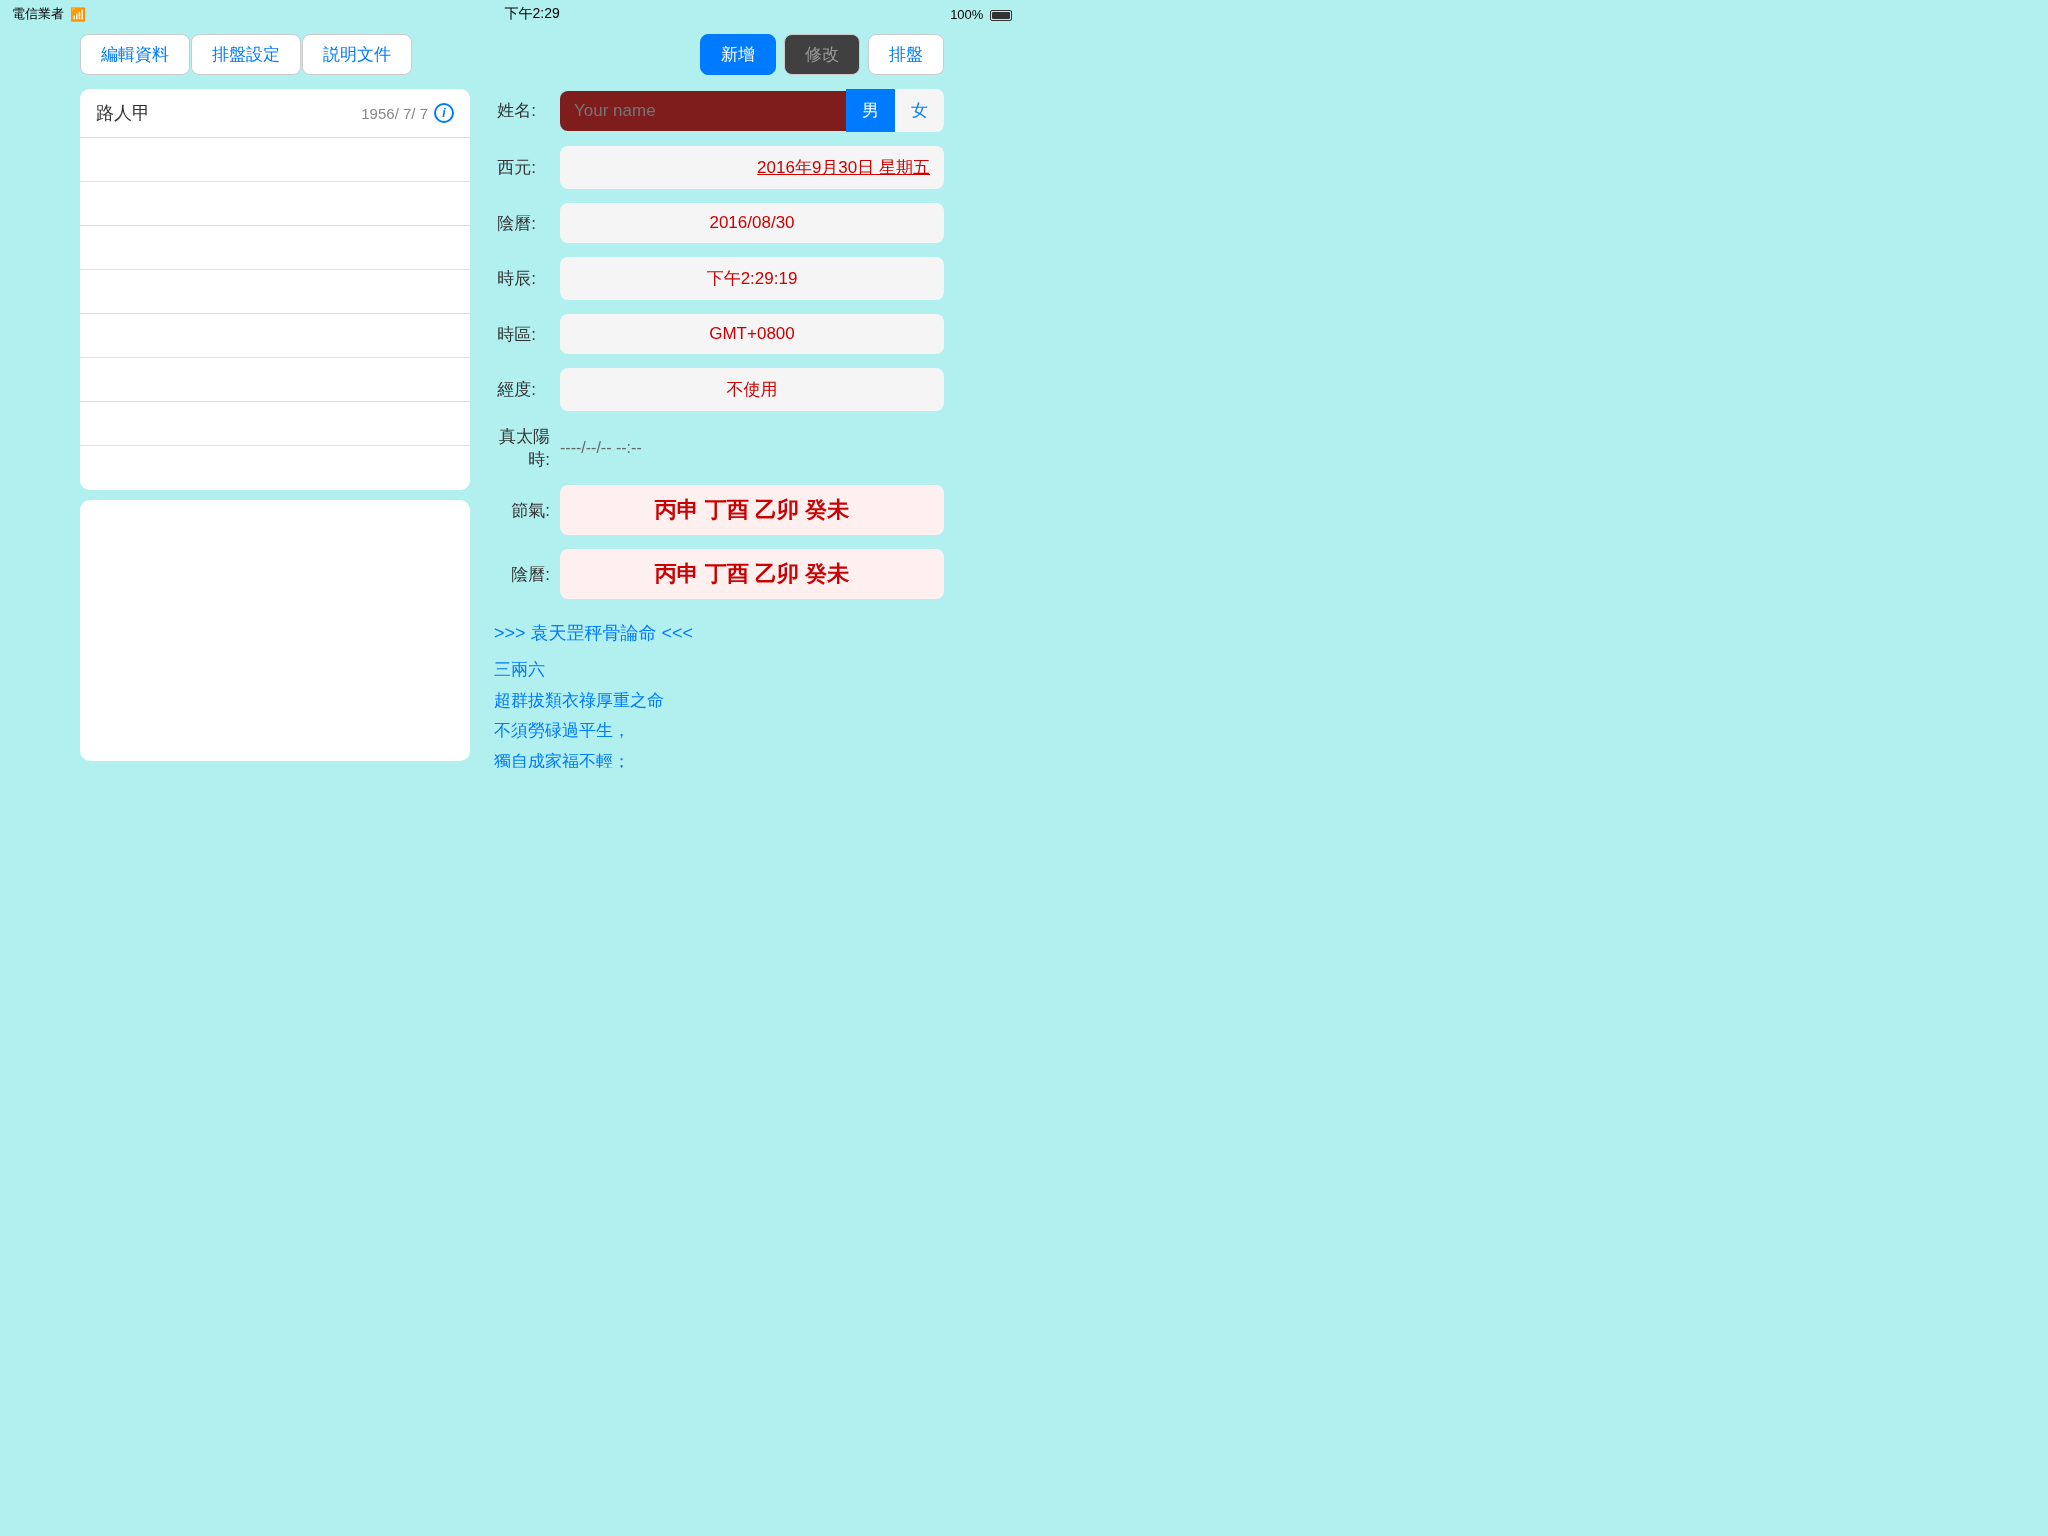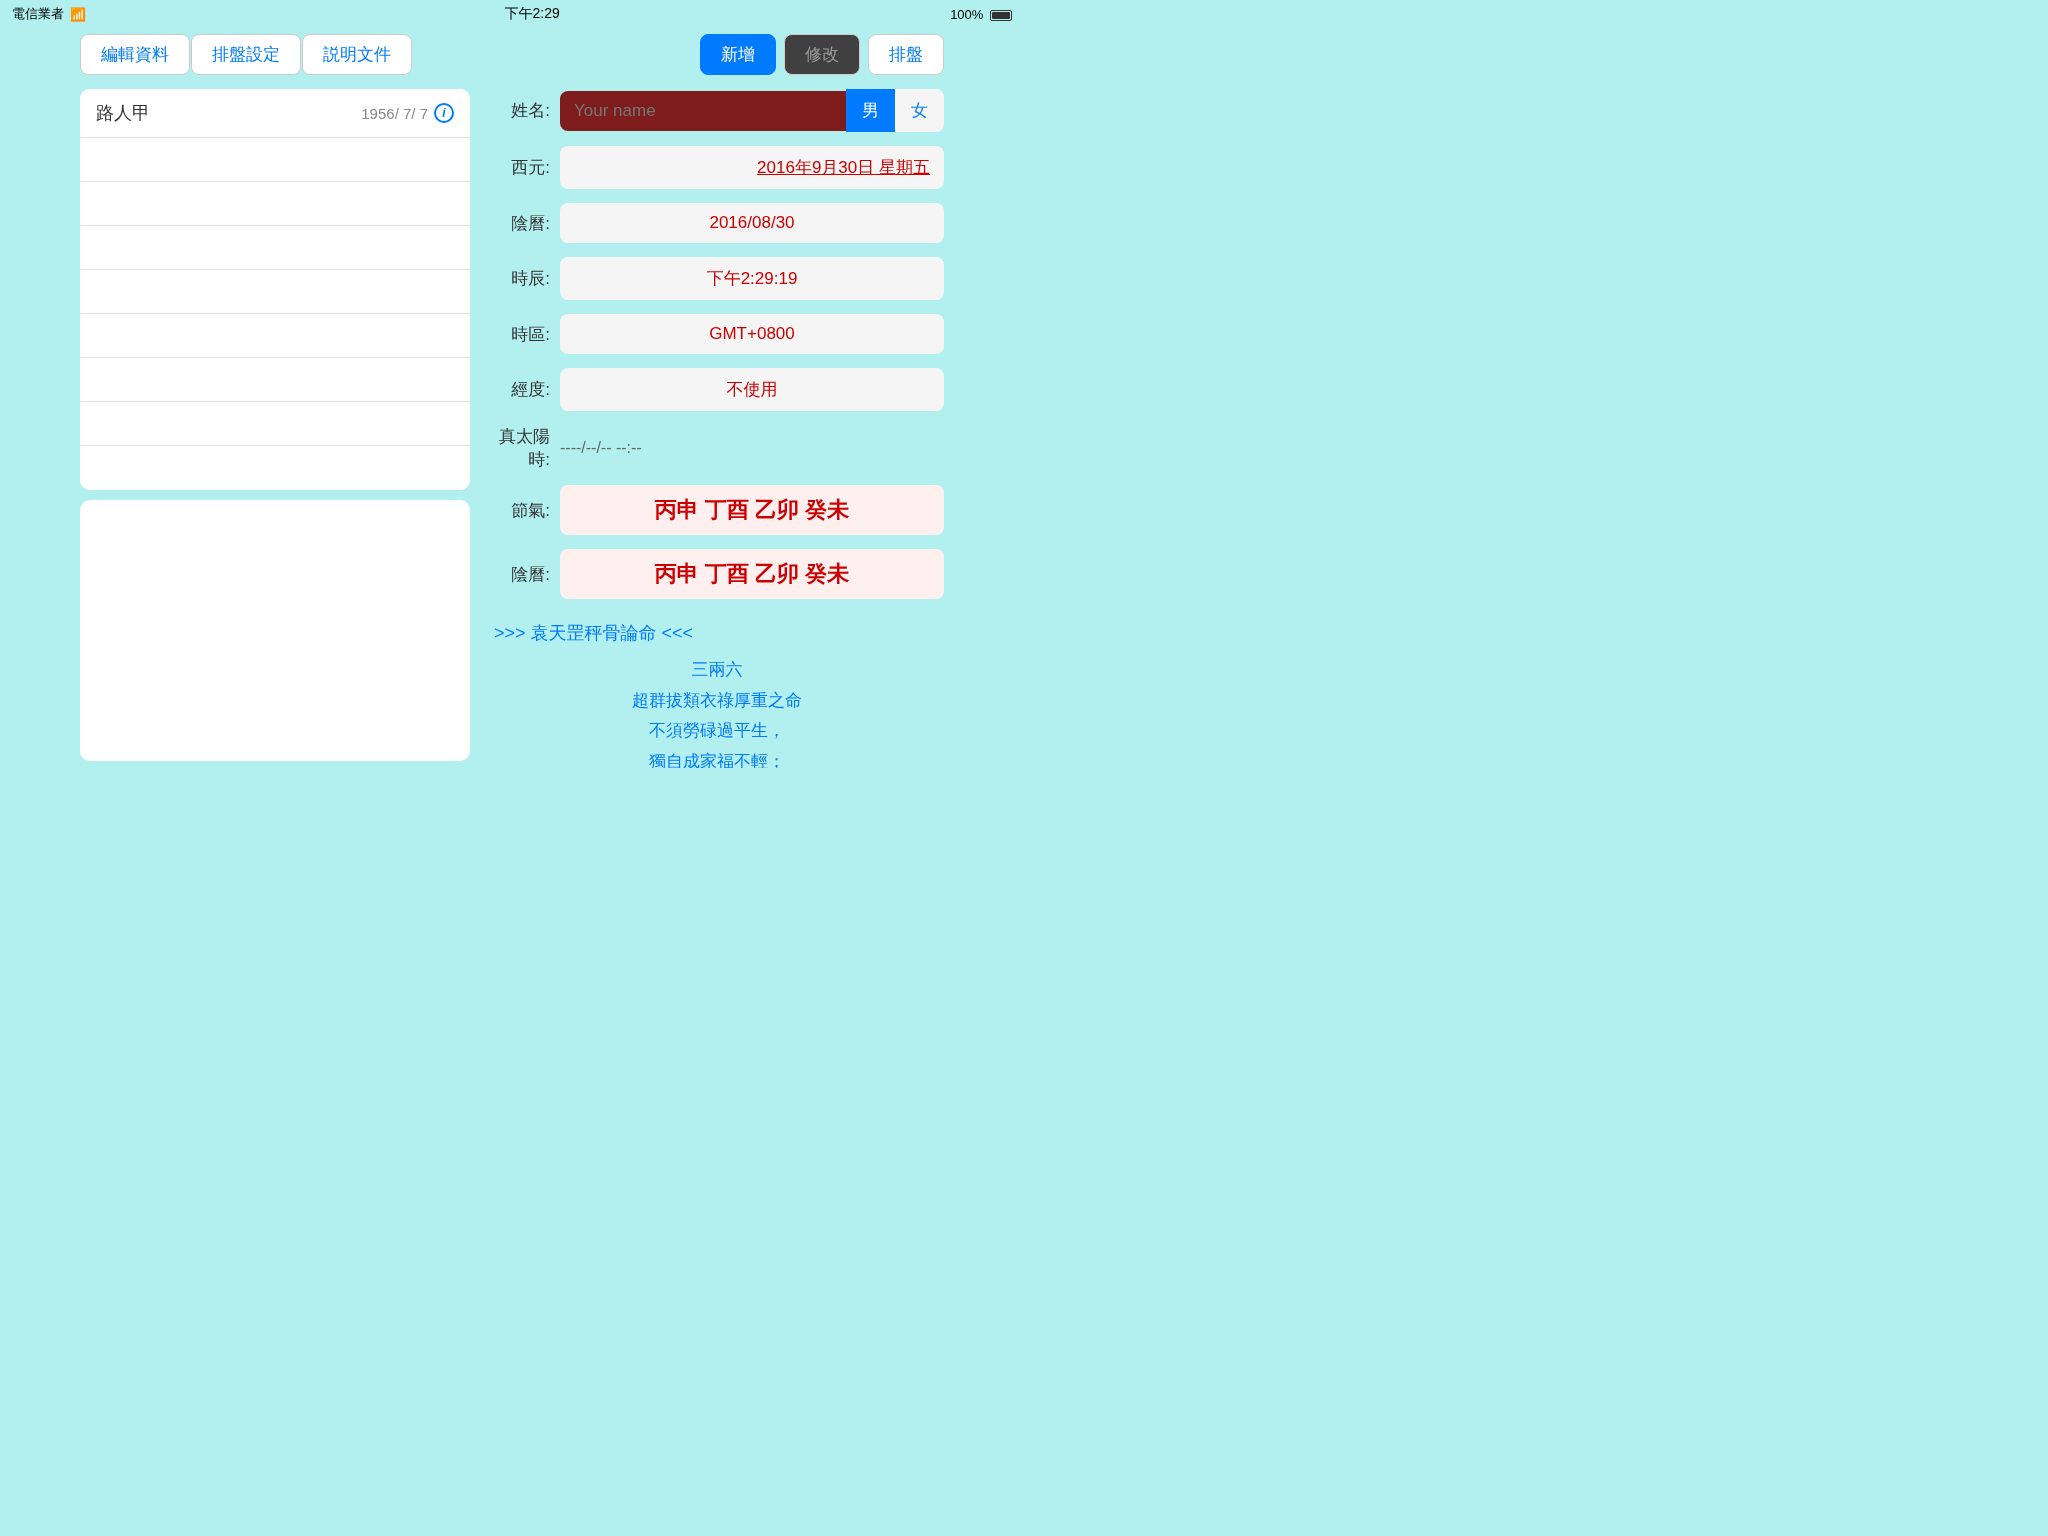--- a/index.html
+++ b/index.html
@@ -135,21 +135,21 @@
     .form-row {
       display: flex;
       align-items: center;
       margin-bottom: 14px;
     }
     .form-label {
       width: 70px;
       font-size: 17px;
       color: #333;
       text-align: right;
-      padding-right: 10px;
+      padding-right: 24px;
       flex-shrink: 0;
     }
     .form-field {
       flex: 1;
       background: #f5f5f5;
       border-radius: 8px;
       padding: 10px 14px;
       font-size: 17px;
       color: #cc0000;
       border: none;
@@ -243,21 +243,20 @@
     }
     .result-title {
       font-size: 18px;
       color: #007aff;
       margin-bottom: 10px;
     }
     .result-text {
       font-size: 17px;
       color: #007aff;
       line-height: 1.8;
-      text-align: center;
     }
   </style>
 </head>
 <body>
 
 <div class="status-bar">
   <div class="status-left">
     <span>電信業者</span>
     <span>📶</span>
   </div>

